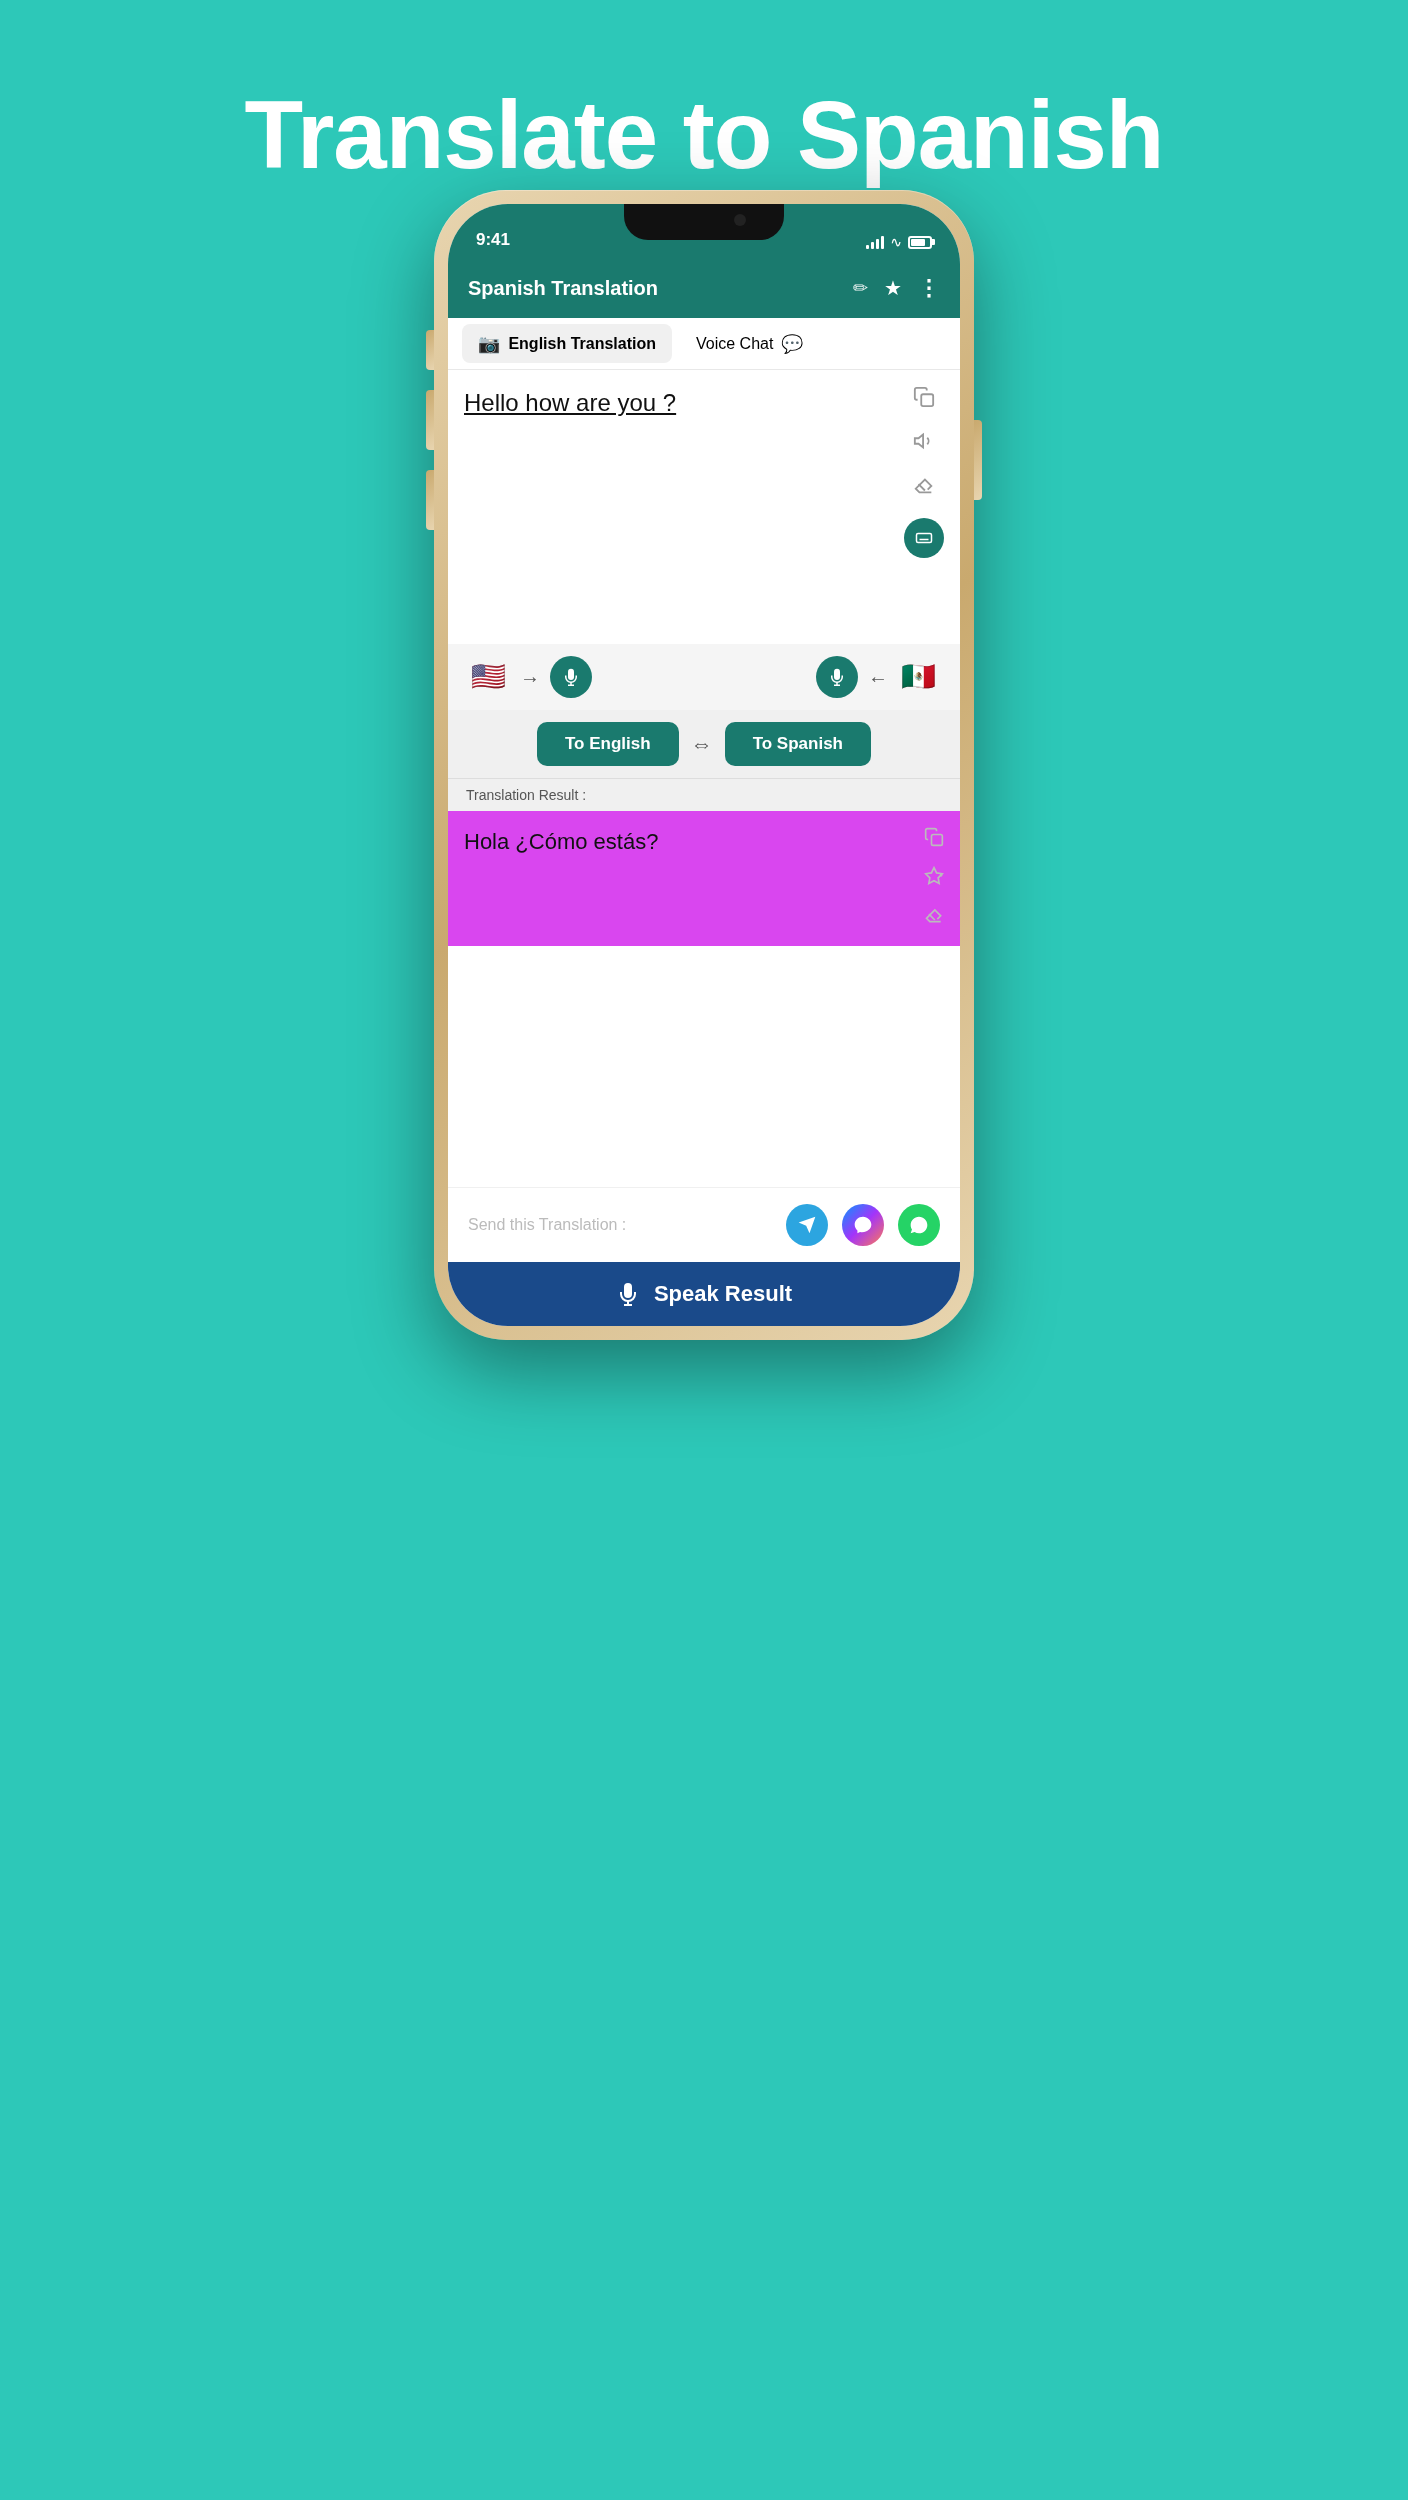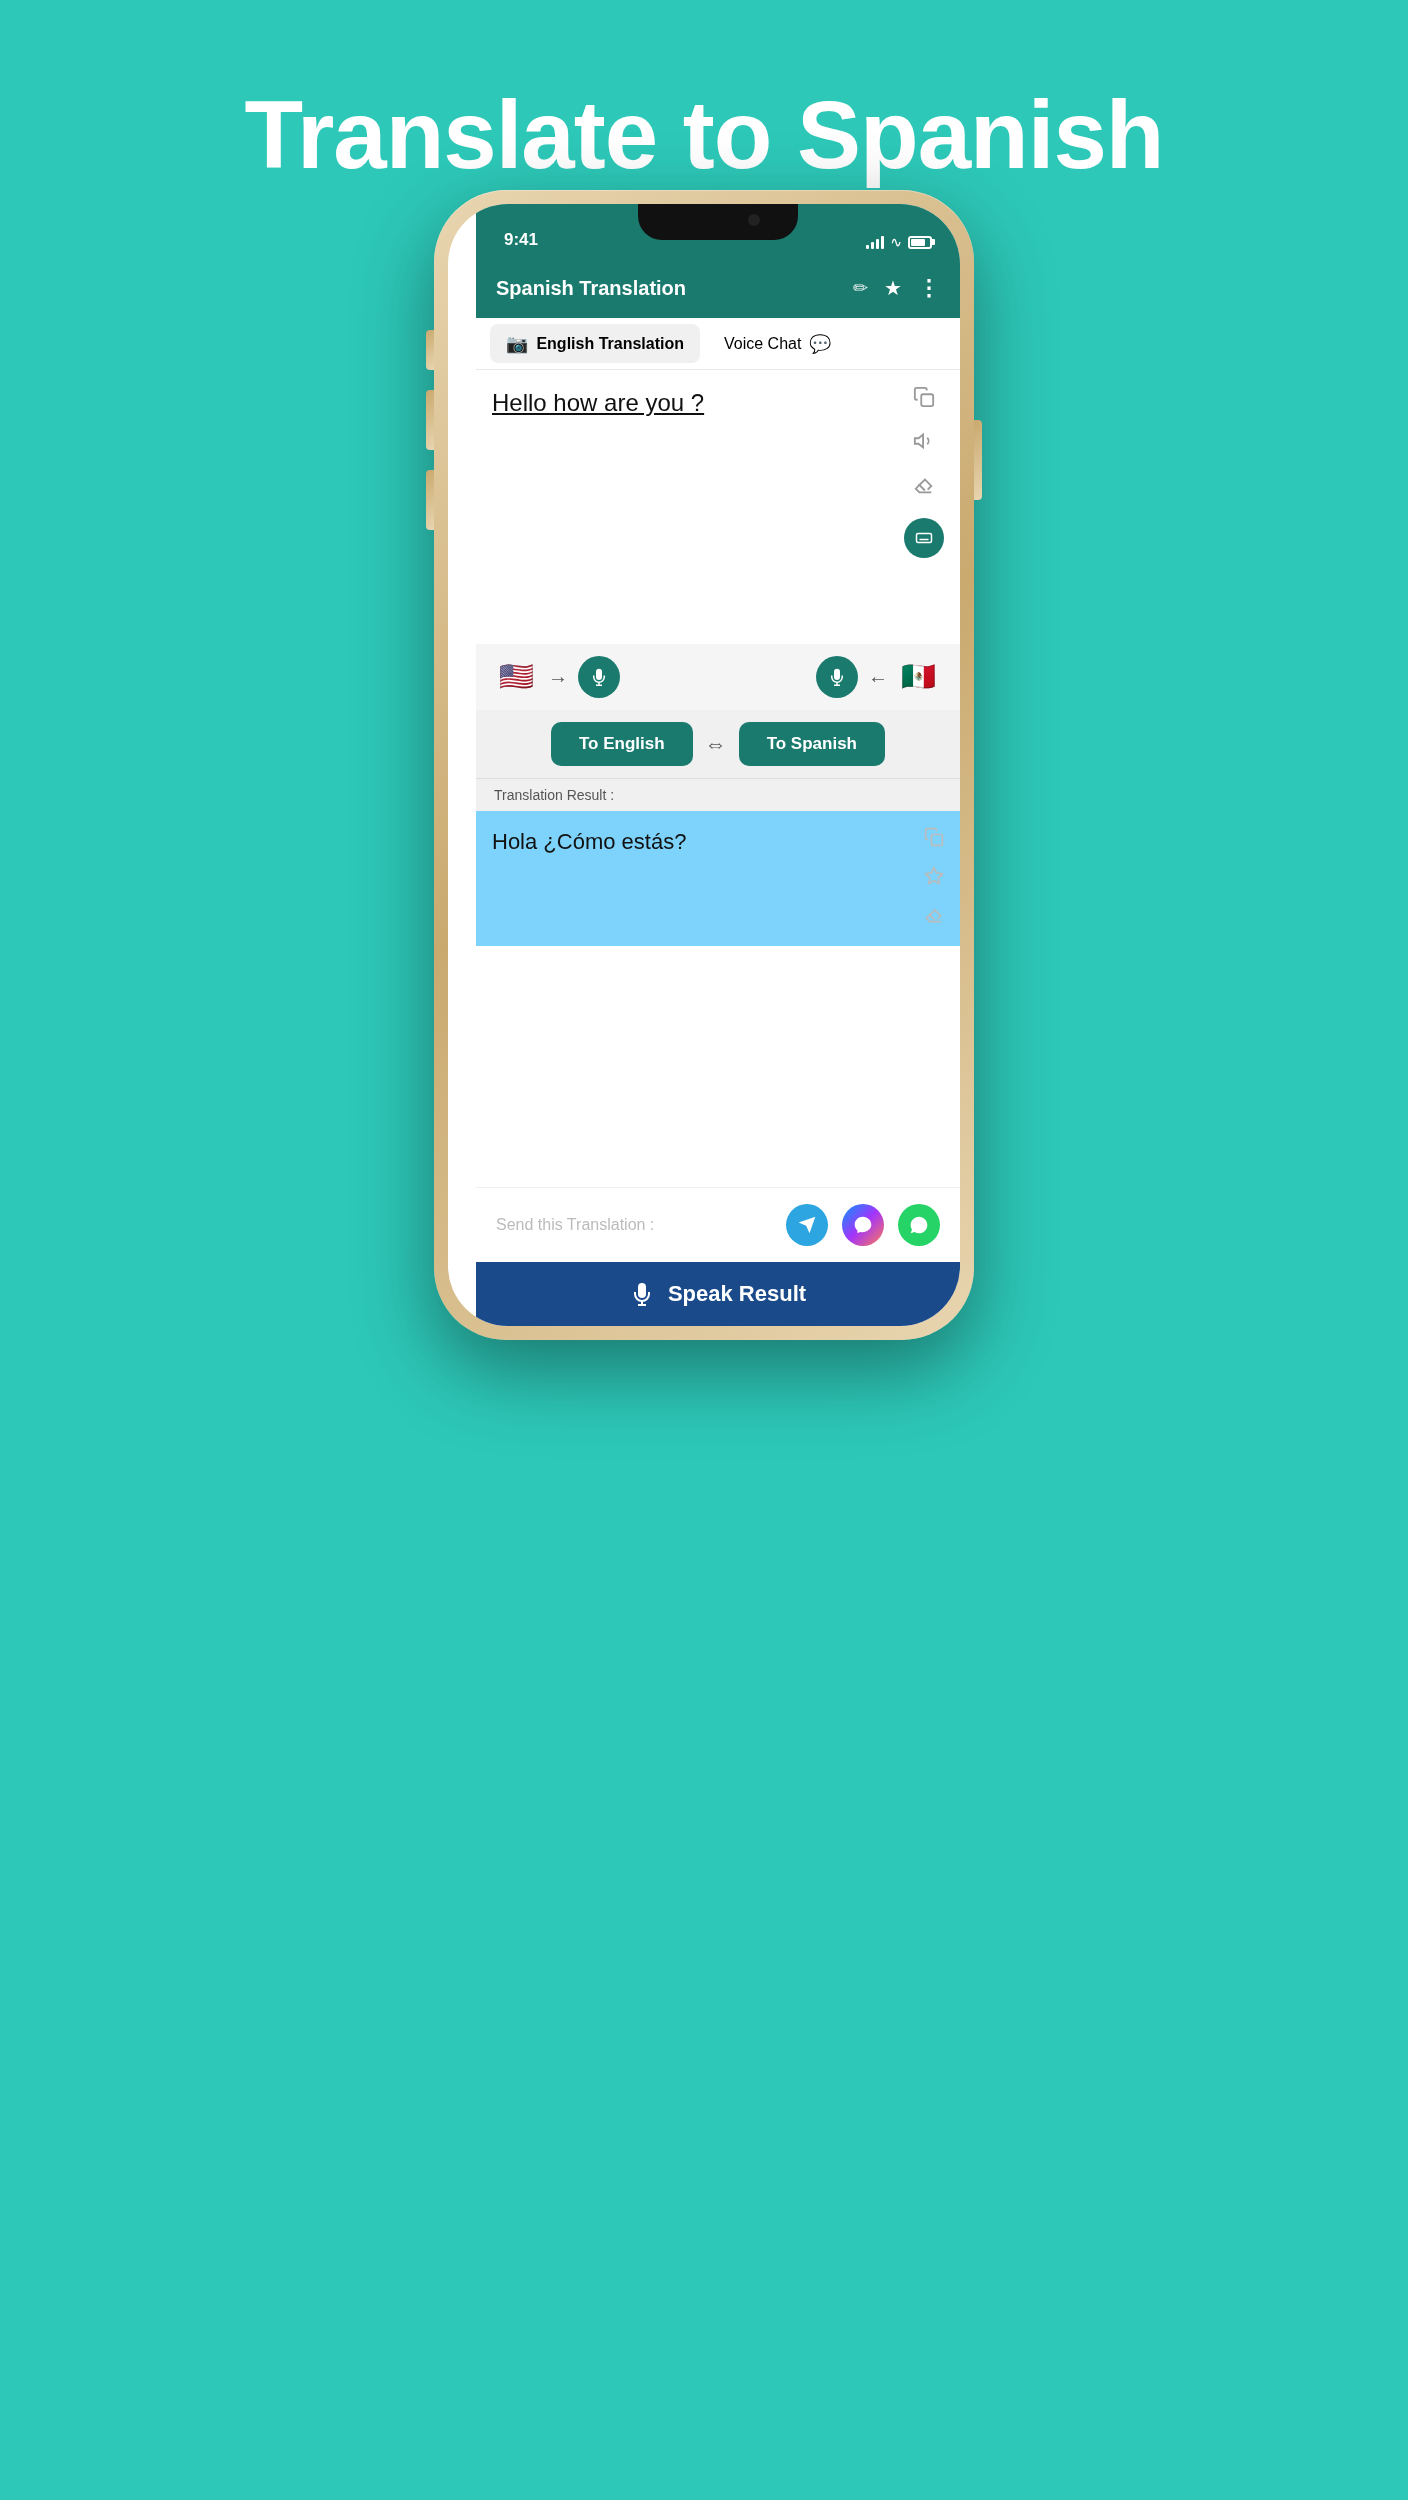--- a/index.html
+++ b/index.html
@@ -36,21 +36,20 @@
     }
 
     .phone-inner {
       width: 100%;
       height: 100%;
       background: white;
       border-radius: 60px;
       overflow: hidden;
       display: flex;
       flex-direction: column;
-      padding-left: 28px;
     }
 
     
     .status-bar {
       background: #1a7a6e;
       height: 54px;
       display: flex;
       align-items: flex-end;
       justify-content: space-between;
       padding: 0 28px 8px 28px;
@@ -316,21 +315,21 @@
     .result-header {
       background: #f0f0f0;
       padding: 8px 18px;
       font-size: 14px;
       color: #555;
       border-top: 1px solid #ddd;
     }
 
     
     .result-area {
-      background: #7dd3fc;
+      background: #d946ef;
       padding: 16px 16px;
       display: flex;
       gap: 10px;
       min-height: 130px;
     }
 
     .result-text {
       flex: 1;
       font-size: 22px;
       color: #111;

